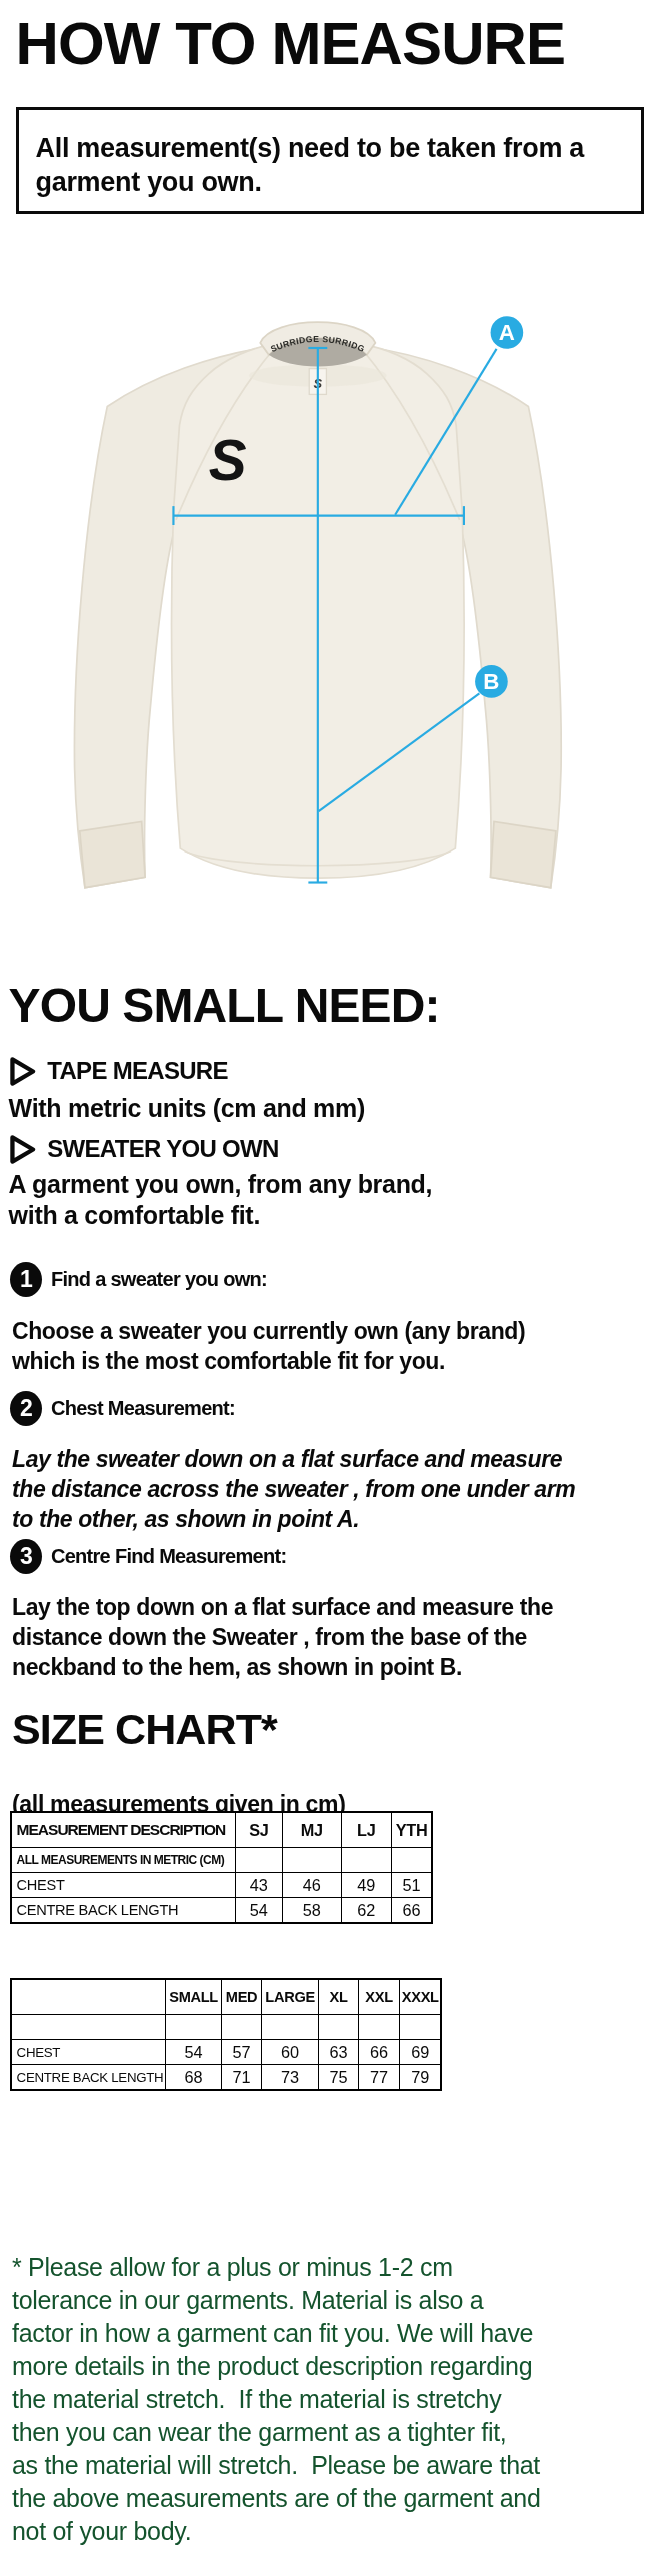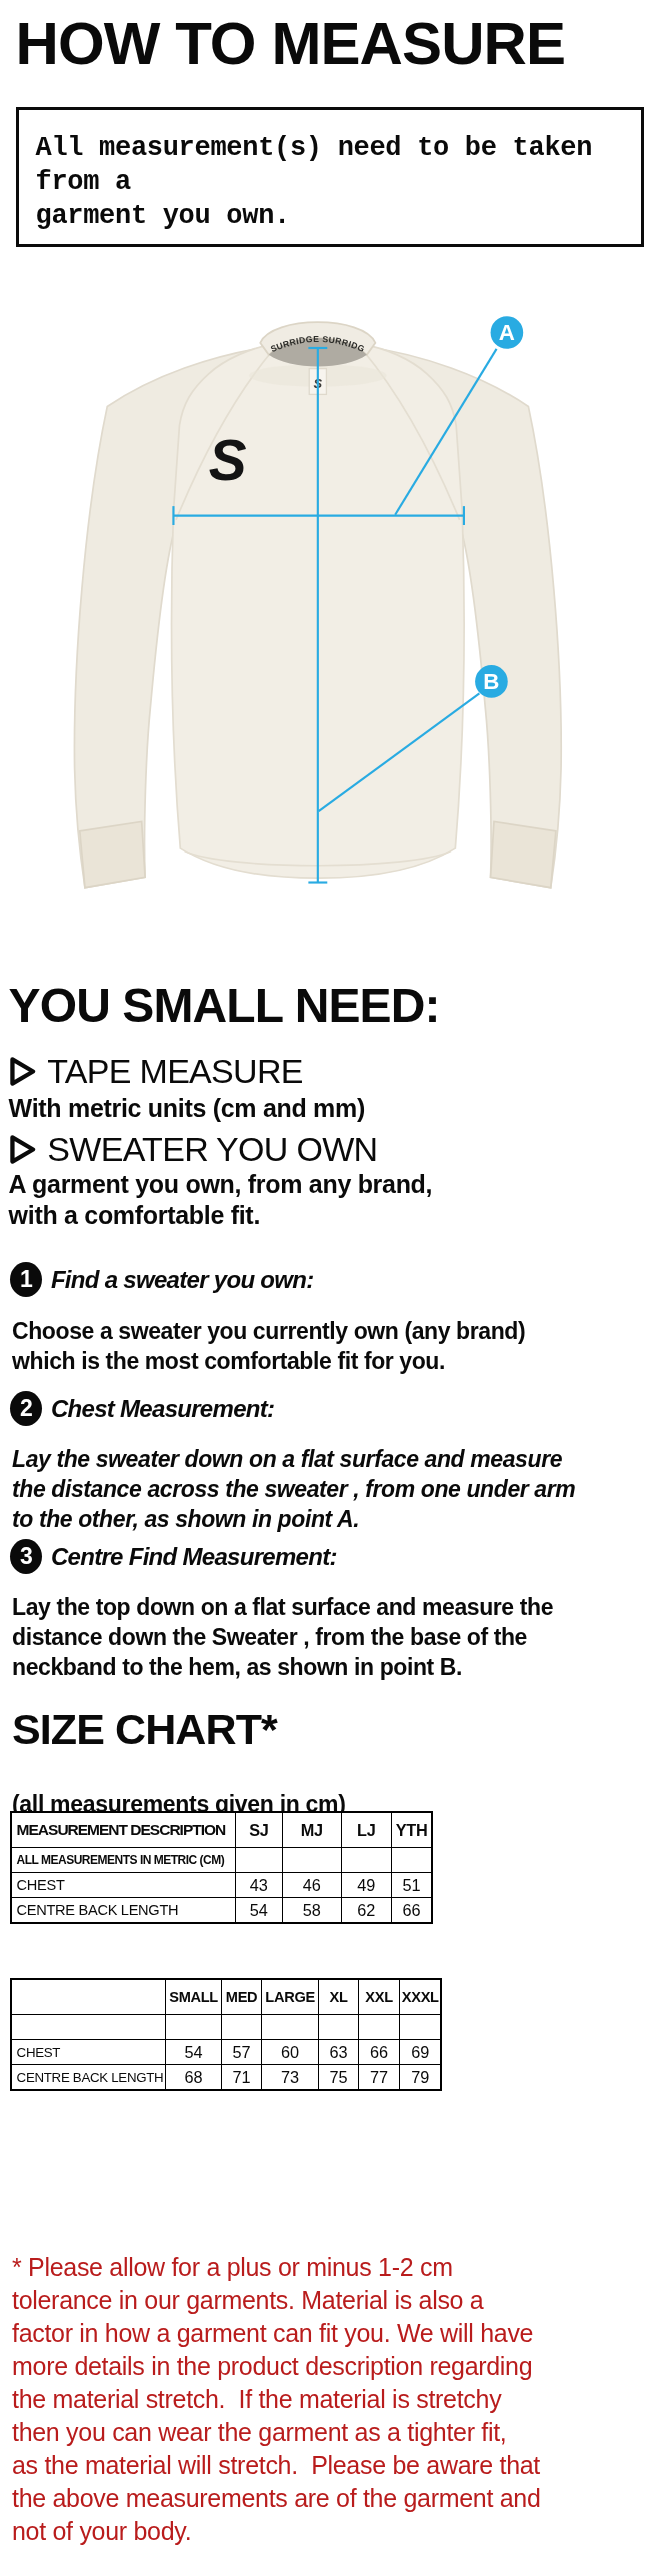--- a/index.html
+++ b/index.html
@@ -6,45 +6,45 @@
   .page{
     position:relative;width:659px;height:2576px;background:#ffffff;
     font-family:"Liberation Sans","DejaVu Sans",sans-serif;color:#0a0a0a;overflow:hidden;
   }
   .prelines{white-space:pre-wrap;margin:0;}
   .title{
     position:absolute;top:12px;left:15.5px;margin:0;
     font-size:60px;font-weight:800;letter-spacing:-0.9px;line-height:64px;white-space:nowrap;
   }
   .notice-box{
-    position:absolute;top:107px;left:15.5px;width:628px;height:140px;box-sizing:border-box;
-    border:3.4px solid #0a0a0a;padding:20.6px 17px;font-family:Liberation Mono, monospace;
+    position:absolute;top:107px;left:15.5px;width:628px;height:107px;box-sizing:border-box;
+    border:3.4px solid #0a0a0a;padding:20.6px 17px;
   }
   .notice-text{font-size:27px;font-weight:700;line-height:34px;letter-spacing:-0.3px;}
   .figure{position:absolute;top:305px;left:54px;width:550px;height:593px;}
   .ywn{
     position:absolute;top:980px;left:8.6px;margin:0;
     font-size:48px;font-weight:800;letter-spacing:-0.9px;line-height:52px;white-space:nowrap;
   }
   .need-item{position:absolute;left:8.6px;display:flex;align-items:center;gap:11.2px;}
   .need-1{top:1054px;}
   .need-2{top:1132px;}
-  .need-label{font-size:34px;font-weight:400;letter-spacing:-0.7px;line-height:34px;white-space:nowrap;}
+  .need-label{font-size:24px;font-weight:700;letter-spacing:-0.7px;line-height:34px;white-space:nowrap;}
   .need-desc{position:absolute;left:8.6px;font-size:25px;font-weight:700;line-height:31px;letter-spacing:-0.3px;}
   .desc-1{top:1093px;}
   .desc-2{top:1169px;}
   .step-heading{position:absolute;left:10.3px;display:flex;align-items:center;gap:8.6px;}
   .step-h1{top:1262px;}
   .step-h2{top:1391px;}
   .step-h3{top:1539px;}
   .step-num{
     width:32px;height:35px;border-radius:50%;background:#0a0a0a;color:#ffffff;
     display:flex;align-items:center;justify-content:center;font-size:23px;font-weight:800;flex:0 0 auto;
   }
-  .step-title{font-size:24px;font-weight:800;letter-spacing:-0.7px;white-space:nowrap;font-style:italic;}
+  .step-title{font-size:20px;font-weight:800;letter-spacing:-0.7px;white-space:nowrap;}
   .step-body{position:absolute;left:12px;width:643px;font-size:23px;font-weight:700;line-height:30px;letter-spacing:-0.4px;}
   .step-b1{top:1316px;}
   .step-b2{top:1444px;font-style:italic;}
   .step-b3{top:1592px;}
   .size-heading{
     position:absolute;top:1701px;left:12px;margin:0;
     font-size:43px;font-weight:700;letter-spacing:-0.9px;line-height:57px;white-space:nowrap;
   }
   .size-sub{position:absolute;top:1768px;left:12px;font-size:23px;font-weight:700;letter-spacing:-0.3px;}
   .size-table{border-collapse:collapse;table-layout:fixed;background:#fff;border:2.6px solid #000;}
@@ -53,21 +53,21 @@
   .size-table th.first{text-align:left;font-size:15.5px;letter-spacing:-1px;padding-left:4.3px;white-space:nowrap;}
   .size-table td{height:24px;font-size:16.3px;font-weight:400;text-align:center;padding:0 1.7px;}
   .size-table td.first{text-align:left;padding-left:4.3px;white-space:nowrap;font-size:14.6px;letter-spacing:-0.3px;}
   .size-table tr.r0 td.first{font-weight:700;font-size:12px;letter-spacing:-0.5px;}
   #size-table-2 th{font-size:14.6px;}
   #size-table-2 td.first{font-size:13.3px;}
   .t-pos1{position:absolute;top:1811px;left:10.3px;}
   .t-pos2{position:absolute;top:1978px;left:10.3px;}
   .footnote{
     position:absolute;top:2251px;left:12px;width:638px;
-    font-size:25px;font-weight:400;line-height:33px;letter-spacing:-0.3px;color:#b91c1c;
+    font-size:25px;font-weight:400;line-height:33px;letter-spacing:-0.3px;color:#14532d;
   }
   .tri{flex:0 0 auto;}
 </style>
 </head>
 <body>
 
 <div class="page">
 
   <h1 class="title">HOW TO MEASURE</h1>
 

